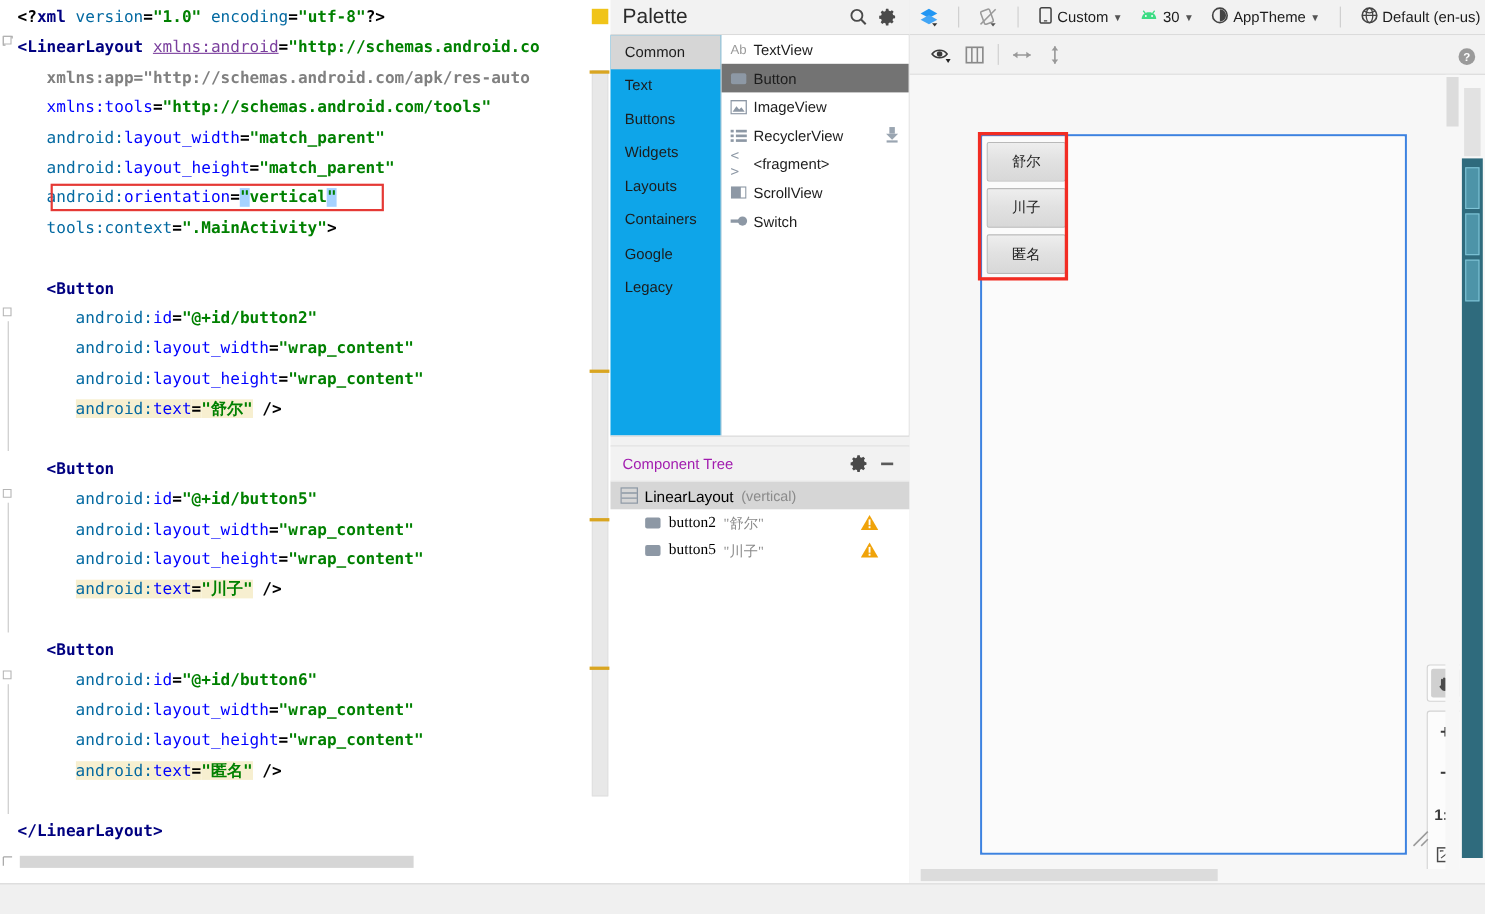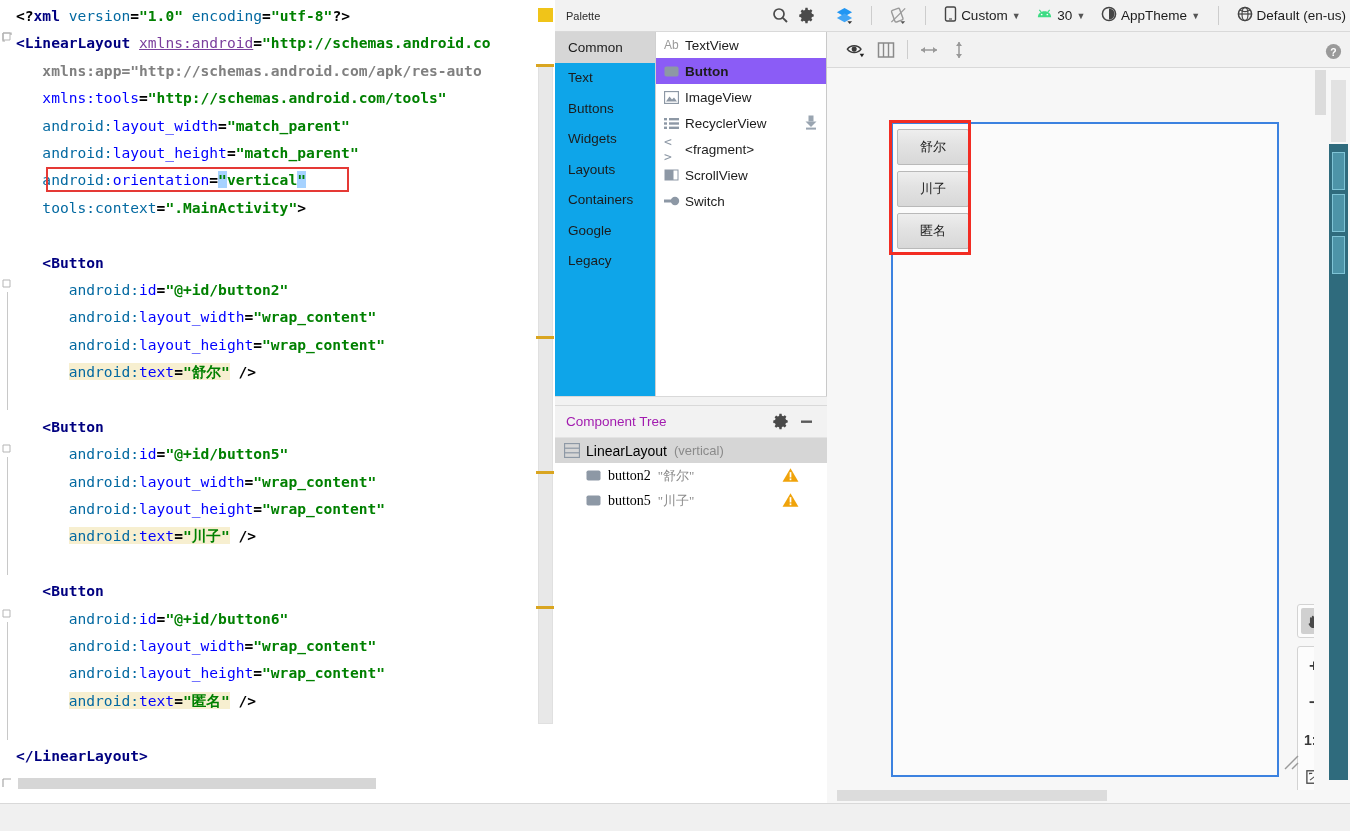--- a/index.html
+++ b/index.html
@@ -88,40 +88,40 @@
   
   #palette-pane {
     position: absolute; left: 555px; top: 0; width: 272px; height: 803px;
     background: #ffffff; border-right: 1px solid #c9c9c9;
   }
   #palette-header {
     position: absolute; left: 0; top: 0; width: 272px; height: 32px;
     background: #f2f2f2; border-bottom: 1px solid #d9d9d9;
     display: flex; align-items: center;
   }
-  #palette-title { padding-left: 11px; font-size: 11px; color: #2b2b2b; flex: 1; }
+  #palette-title { padding-left: 11px; font-size: 19px; color: #2b2b2b; flex: 1; }
   .hdr-icon { width: 26px; height: 26px; display: flex; align-items: center; justify-content: center; }
   #palette-cats {
     position: absolute; left: 0; top: 32px; width: 101px; height: 364px;
     background: #0ea5e9; border-right: 1px solid #d0d0d0;
   }
   .cat-item {
     height: 30.5px; display: flex; align-items: center; padding-left: 13px;
     font-size: 13.5px; color: #1c1c1c;
   }
   .cat-item.selected { background: #d6d6d6; }
   #palette-items {
     position: absolute; left: 101px; top: 32px; width: 170px; height: 364px;
     background: #ffffff;
   }
   .pal-item {
     height: 26px; display: flex; align-items: center; padding-left: 8px;
     font-size: 13.5px; color: #1c1c1c; position: relative;
   }
-  .pal-item.selected { background: #8b5cf6; font-weight: bold; }
+  .pal-item.selected { background: #737373; }
   .pal-icon {
     width: 21px; min-width: 21px; display: inline-flex; align-items: center;
     justify-content: flex-start;
   }
   .dl-icon { position: absolute; right: 8px; top: 5px; }
   #palette-divider {
     position: absolute; left: 0; top: 396px; width: 272px; height: 10px;
     background: #f2f2f2; border-top: 1px solid #d9d9d9; border-bottom: 1px solid #d9d9d9;
   }
   #ctree-header {

